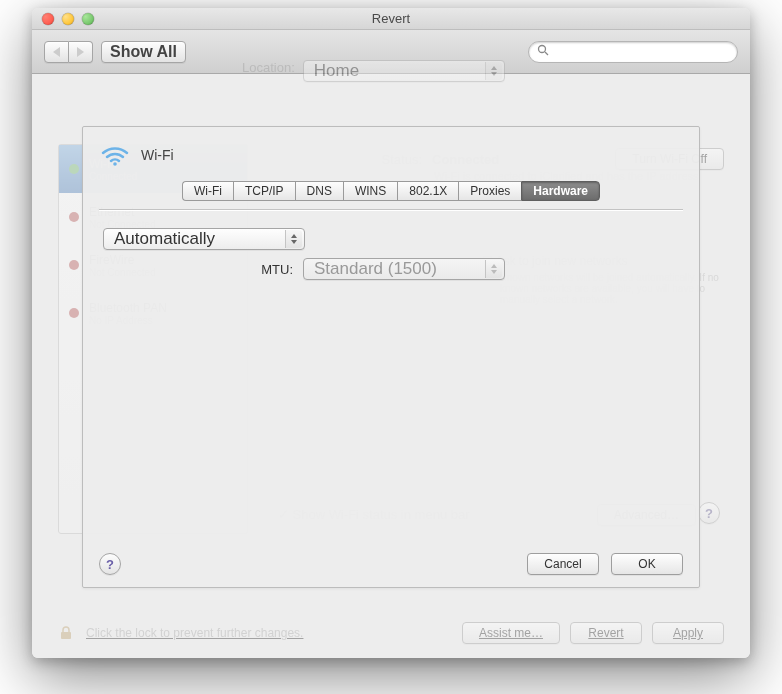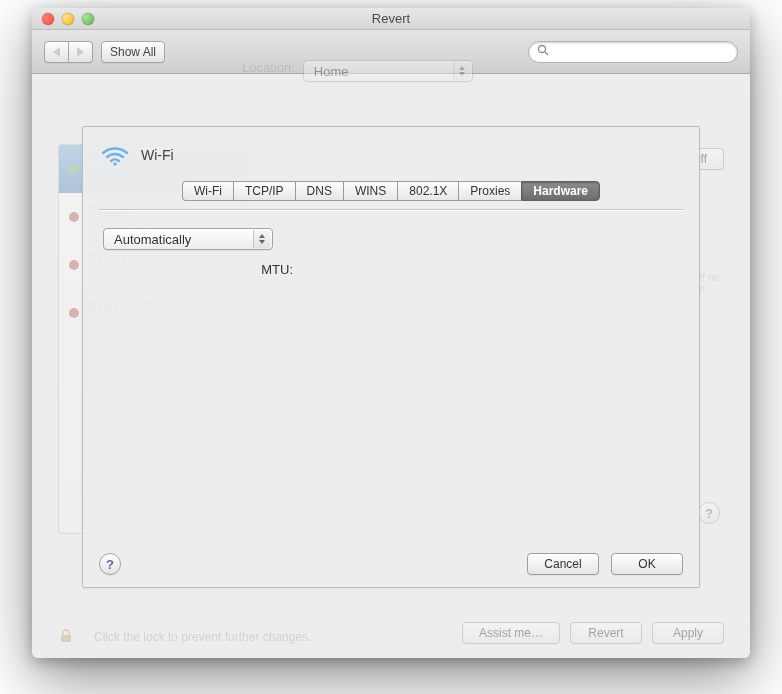--- a/index.html
+++ b/index.html
@@ -61,23 +61,24 @@
 }
 .tbtn {
   height: 22px;
   background: linear-gradient(#fdfdfd, #e3e3e3);
   border: 1px solid #a5a5a5;
   border-radius: 4px;
   display: inline-flex;
   align-items: center;
   justify-content: center;
   padding: 0 8px;
-  font-size: 12px;
+  font-size: 16px;
   color: #444;
   box-shadow: 0 1px 0 rgba(255,255,255,0.6) inset, 0 1px 0 rgba(0,0,0,0.05);
+  font-weight: bold;
 }
 .navpair .tbtn:first-child { border-top-right-radius:0; border-bottom-right-radius:0; }
 .navpair .tbtn:last-child { border-top-left-radius:0; border-bottom-left-radius:0; border-left:none; }
 .navpair .disabled { color:#b8b8b8; }
 .spacer { flex:1; }
 .search {
   width: 210px; height: 22px;
   background: #fff;
   border: 1px solid #b5b5b5;
   border-radius: 11px;
@@ -141,21 +142,21 @@
 }
 .sub-status { margin-left:172px; font-size:11px; color:#aaa; width:280px;}
 .ask-check { margin-top:60px; margin-left:220px; font-size:12px; color:#999;}
 .ask-sub { margin-left:238px; font-size:10px; color:#bbb; width:230px; margin-top:4px;}
 .menu-check { position:absolute; bottom:12px; left:16px; color:#999;}
 .advanced-btn { position:absolute; bottom:8px; right:28px;}
 .qmark-bg { position:absolute; bottom:10px; right:4px; width:18px;height:18px;}
 
 .bg-footer {
   position:absolute; bottom:14px; left:26px; right:26px;
-  display:flex; align-items:flex-end; gap:20px;
+  display:flex; align-items:center; gap:12px;text-decoration:underline;
 }
 .lock-icon { width:16px; height:16px; }
 .bg-footer .txt { color:#aaa; font-size:12px;}
 .bg-footer .btns { margin-left:auto; display:flex; gap:10px;}
 
 
 .sheet {
   position:absolute;
   left: 50px; right: 50px; top: 52px; bottom: 70px;
   background: rgba(236,236,236,0.96);
@@ -204,27 +205,27 @@
 }
 .form-row {
   display:flex; align-items:center; gap:10px; height:30px;
 }
 .form-label {
   width: 190px; text-align:right; color:#333; font-size:13px;
 }
 .form-static { font-size:13px; color:#333;}
 .select-wrap {
   position:relative;
-  width: 170px; height:22px;
+  width: 202px; height:22px;
   background: linear-gradient(#fefefe,#ededed);
   border:1px solid #a5a5a5;
   border-radius:4px;
   display:flex; align-items:center;
   padding: 0 22px 0 10px;
-  font-size:13px;
+  font-size:17px;
   color:#333;
   box-shadow: 0 1px 0 rgba(0,0,0,0.05);
 }
 .select-wrap.disabled {
   background: linear-gradient(#f4f4f4,#eaeaea);
   color:#999;
 }
 .select-arrows {
   position:absolute; right:2px; top:1px; bottom:1px; width:17px;
   border-left:1px solid #c4c4c4;
@@ -402,20 +403,24 @@
 
       <div class="form-area">
         <div class="form-row">
           <div class="select-wrap">
             <span>Automatically</span>
             <span class="select-arrows"></span>
           </div>
         </div>
         <div class="form-row">
           <div class="form-label">MTU:</div>
+          <div class="select-wrap disabled">
+            <span>Standard  (1500)</span>
+            <span class="select-arrows"></span>
+          </div>
         </div>
       </div>
 
       <div class="sheet-footer">
         <div class="help-btn">?</div>
         <div class="btns">
           <div class="push-btn">Cancel</div>
           <div class="push-btn">OK</div>
         </div>
       </div>

